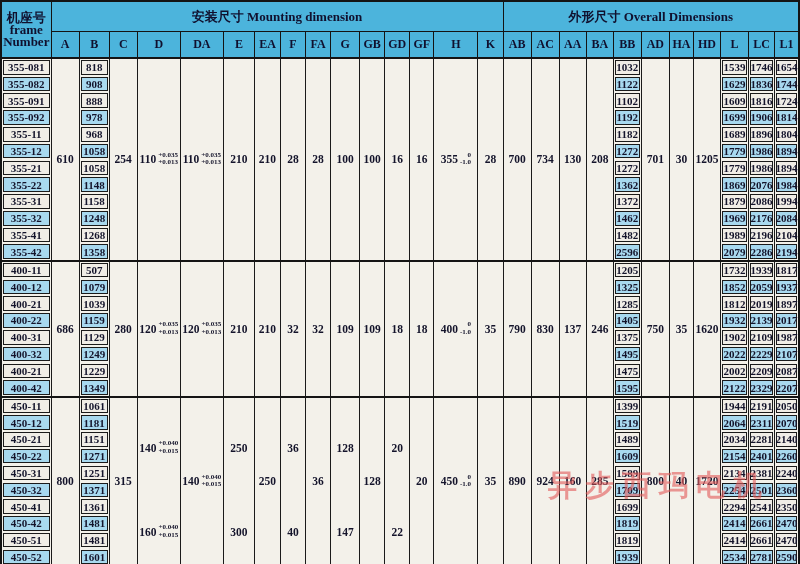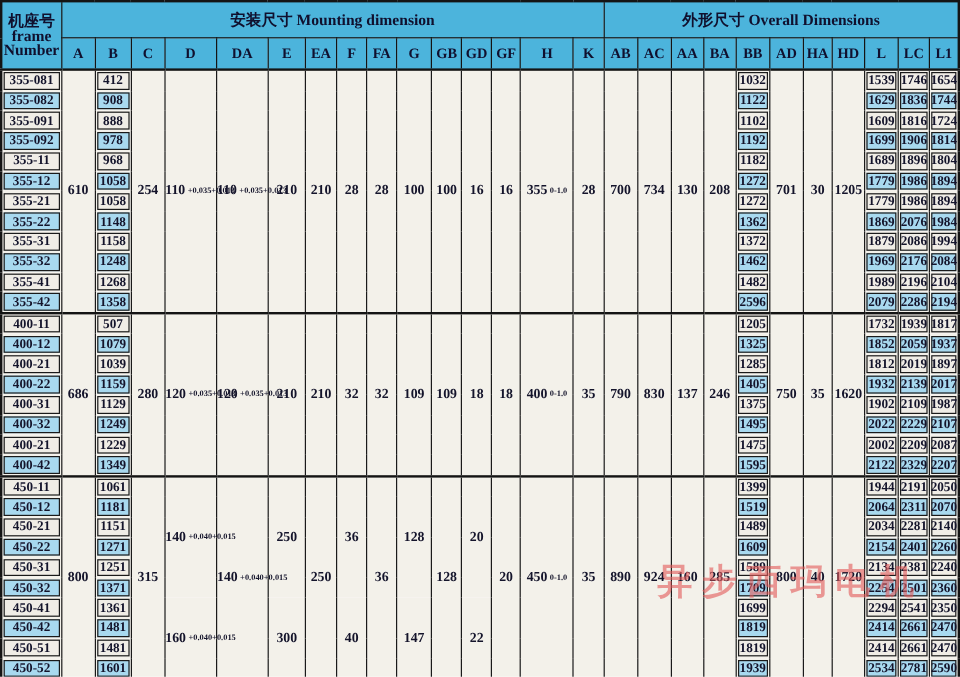--- a/index.html
+++ b/index.html
@@ -22,21 +22,21 @@
      padding:0;text-align:center;vertical-align:middle;font-weight:700;font-size:11.5px;}
   tr.gstart td{border-top:2px solid #141414;}
   tbody tr{height:16.8px;}
   td.boxcell{padding:1px;}
   .box{border:1px solid #1a1a1a;height:12.5px;display:flex;align-items:center;justify-content:center;
        font-size:11px;font-weight:700;}
   .bg-a{background:#f0ede6;}
   .bg-b{background:#a8d9ef;}
   .tol{display:inline-flex;align-items:center;}
   .tmain{font-size:11.5px;font-weight:700;}
-  .tstack{display:inline-flex;margin-left:2px;font-size:7px;line-height:7.5px;
+  .tstack{display:inline-flex;flex-direction:column;margin-left:2px;font-size:7px;line-height:7.5px;
           font-weight:700;text-align:right;}
   .watermark{position:absolute;left:548px;top:468px;width:200px;pointer-events:none;z-index:5;
              text-align:center;}
   .wm1{font-size:29px;font-weight:700;color:rgba(226,92,92,0.62);letter-spacing:8px;line-height:34px;white-space:nowrap;}
   .wm2{font-size:21px;font-weight:700;color:rgba(235,110,110,0.60);line-height:26px;white-space:nowrap;}
 </style>
 </head>
 <body>
 
 <table>
@@ -108,21 +108,21 @@
         <th>L1</th>
       </tr>
   </thead>
   <tbody id="table-body">
       <tr class="gstart">
         <td class="boxcell">
           <div class="box bg-a">355-081</div>
         </td>
         <td rowspan="12">610</td>
         <td class="boxcell">
-          <div class="box bg-a">412</div>
+          <div class="box bg-a">818</div>
         </td>
         <td rowspan="12">254</td>
         <td rowspan="12"><span class="tol">
             <span class="tmain">110</span>
             <span class="tstack">
               <span>+0.035</span>
               <span>+0.013</span>
             </span>
           </span></td>
         <td rowspan="12"><span class="tol">

